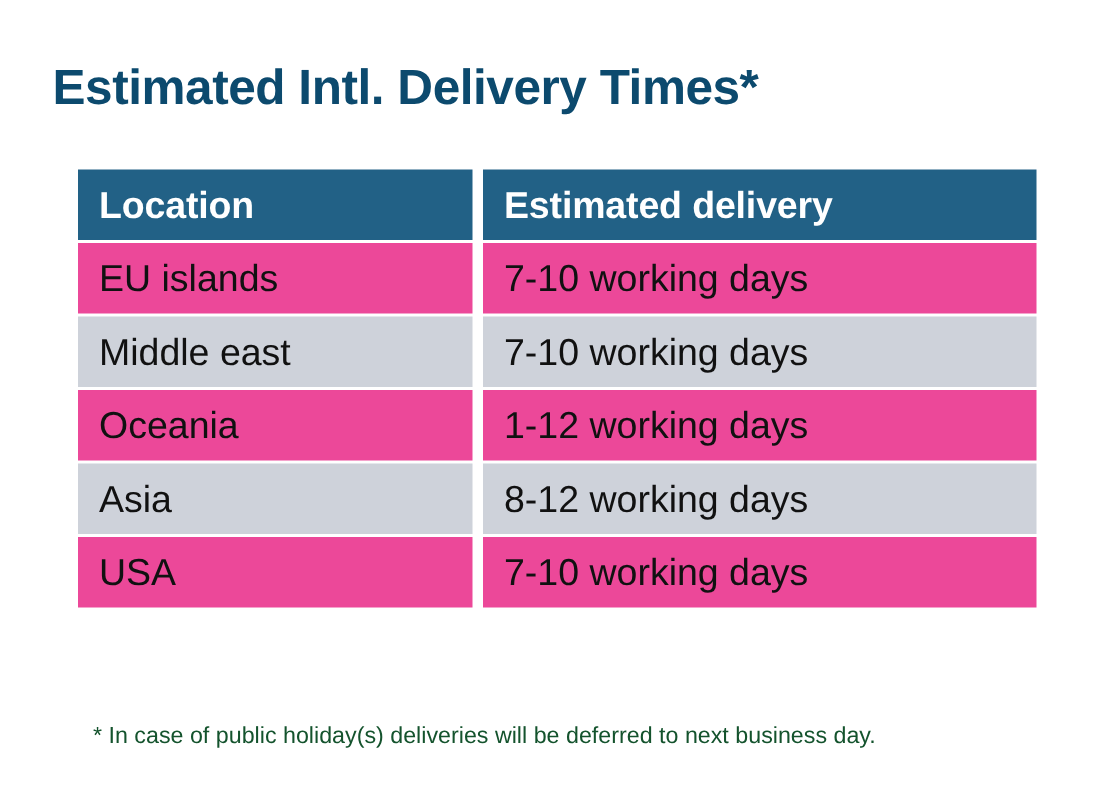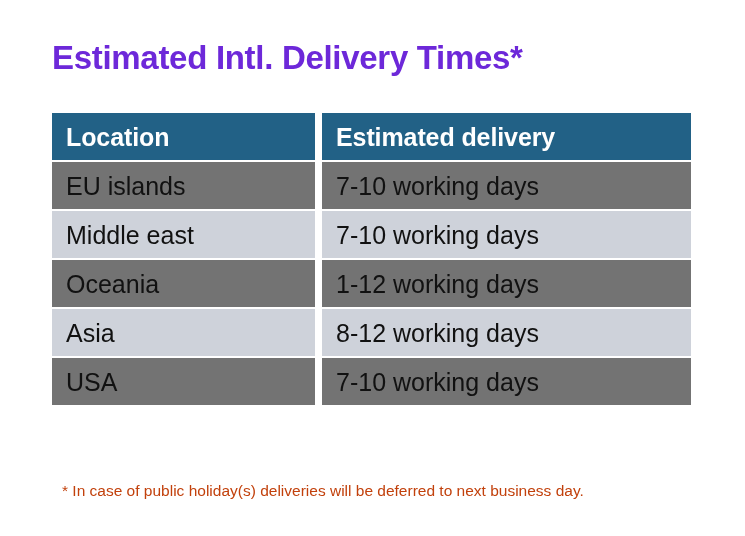--- a/index.html
+++ b/index.html
@@ -18,27 +18,27 @@
 
   .page {
     position: absolute;
     inset: 0;
     background: #ffffff;
   }
 
   
   .page-title {
     position: absolute;
-    left: 52px;
+    left: 35px;
     top: 37px;
     font-size: 33px;
     line-height: 42px;
     font-weight: 600;
     letter-spacing: -0.3px;
-    color: #6d28d9;
+    color: #0c4a6e;
     white-space: nowrap;
   }
 
   
   .delivery-table {
     position: absolute;
     left: 52px;
     top: 113px;
     width: 639px;
     border-collapse: separate;
@@ -83,30 +83,30 @@
   .header-row .cell {
     background: #226186;
     color: #ffffff;
     font-weight: 700;
     font-size: 25px;
     letter-spacing: -0.1px;
   }
 
   
   .row-odd .cell  { background: #ced2da; }
-  .row-even .cell { background: #737373; }
+  .row-even .cell { background: #ec4899; }
 
   
   .footnote {
     position: absolute;
     left: 62px;
     top: 481px;
     font-size: 15.5px;
     line-height: 20px;
-    color: #c2410c;
+    color: #14532d;
     white-space: nowrap;
     font-weight: 400;
   }
 </style>
 </head>
 <body>
 
 <div class="page">
 
   <div class="page-title">Estimated Intl. Delivery Times*</div>

